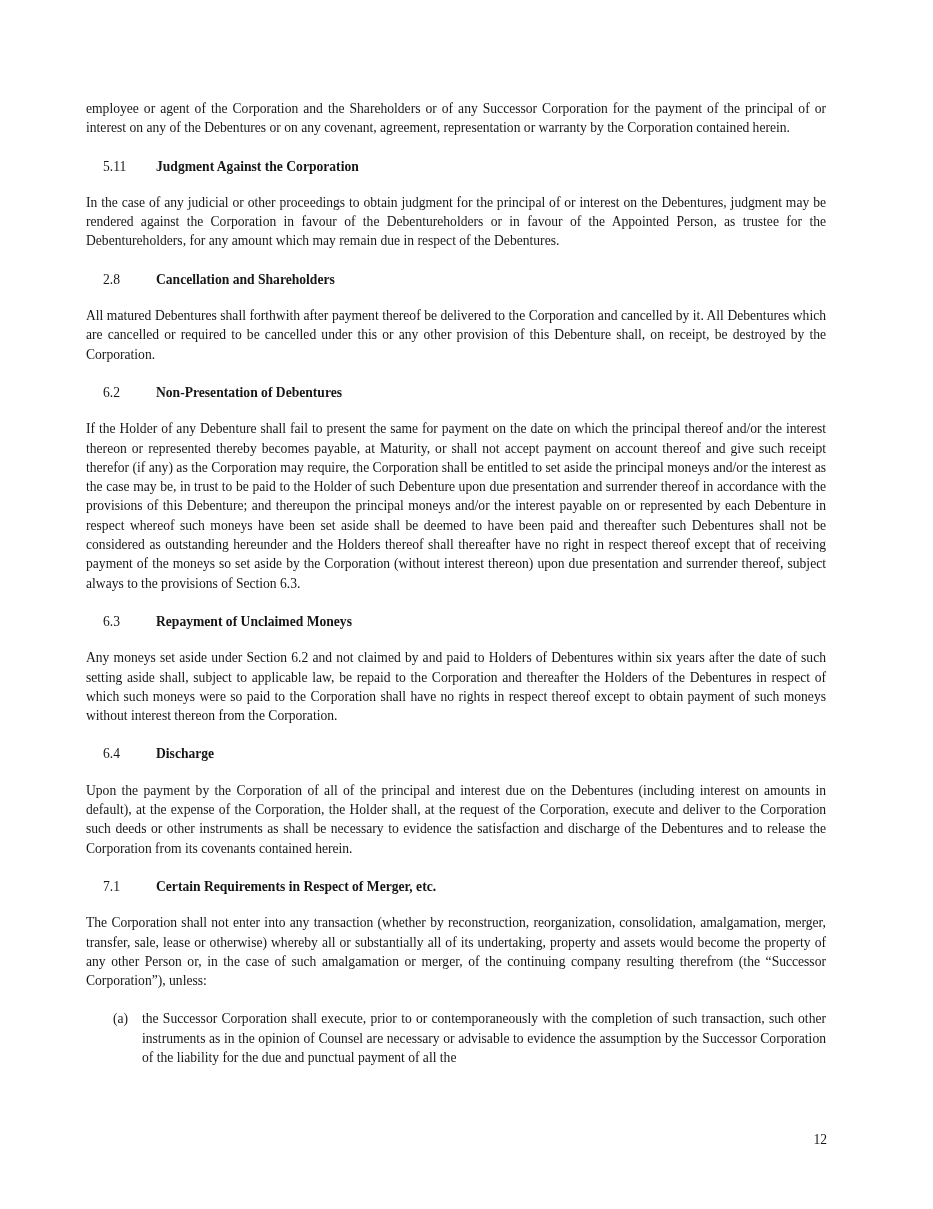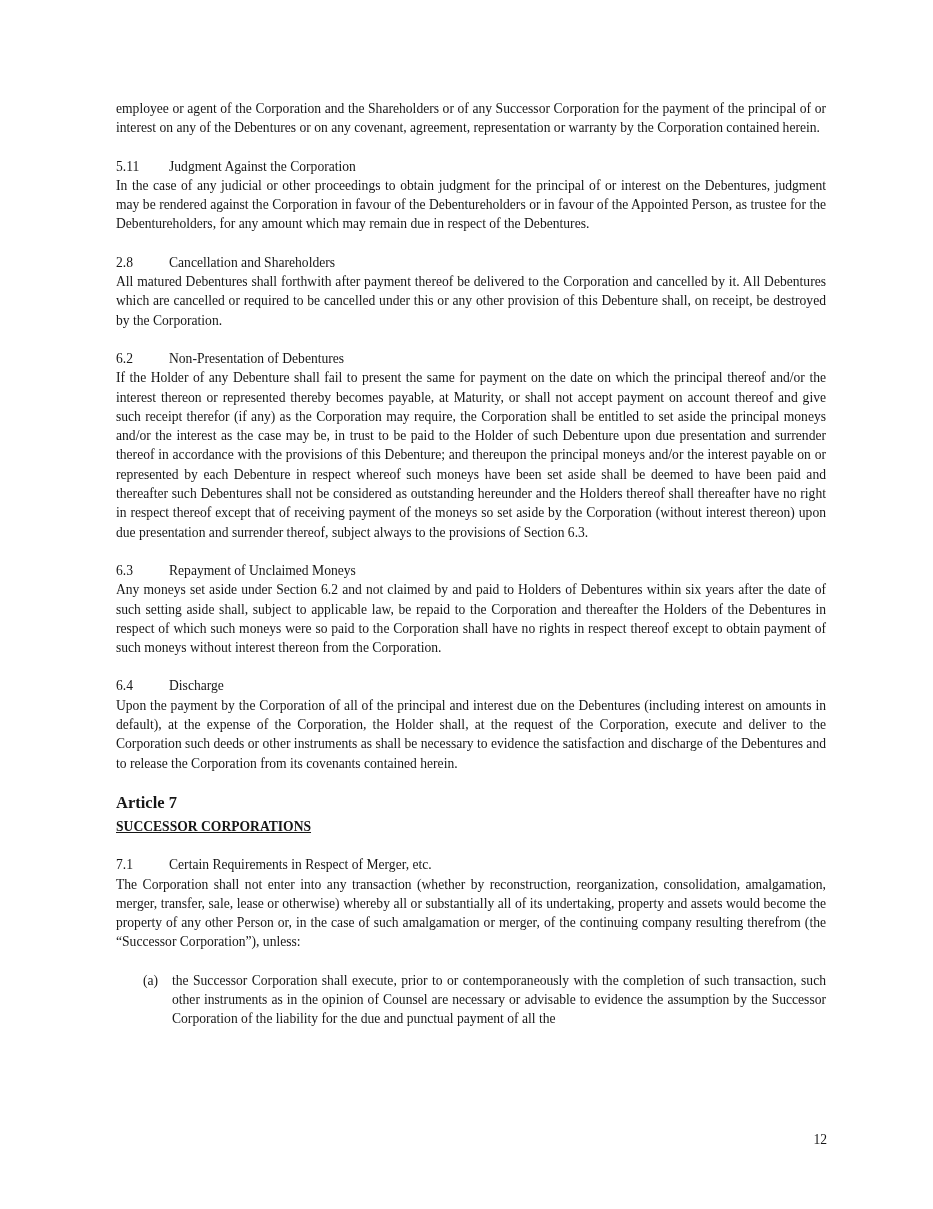--- a/index.html
+++ b/index.html
@@ -5,42 +5,42 @@
   html, body {
     margin: 0;
     padding: 0;
     background: #ffffff;
   }
   .page {
     position: relative;
     width: 933px;
     height: 1209px;
     box-sizing: border-box;
-    padding: 99px 107px 0 116px;
+    padding: 99px 107px 0 86px;
     font-family: "Liberation Serif", serif;
     font-size: 13.6px;
     line-height: 19.3px;
     color: #161616;
     background: #ffffff;
     overflow: hidden;
   }
   .para {
     margin: 0 0 19px 0;
     text-align: justify;
   }
   .section-heading {
     display: flex;
-    margin: 0;
+    margin: 17px;
   }
   .sec-num {
     flex: 0 0 53px;
     font-weight: normal;
   }
   .sec-title {
-    font-weight: normal;
+    font-weight: bold;
     text-align: right;
   }
   .article {
     margin: 14px 0 19px 0;
   }
   .article-title {
     font-size: 16.5px;
     font-weight: bold;
     line-height: 22px;
   }
@@ -100,24 +100,20 @@
     <span class="sec-title">Repayment of Unclaimed Moneys</span>
   </div>
   <p class="para">Any moneys set aside under Section 6.2 and not claimed by and paid to Holders of Debentures within six years after the date of such setting aside shall, subject to applicable law, be repaid to the Corporation and thereafter the Holders of the Debentures in respect of which such moneys were so paid to the Corporation shall have no rights in respect thereof except to obtain payment of such moneys without interest thereon from the Corporation.</p>
 
   <div class="section-heading">
     <span class="sec-num">6.4</span>
     <span class="sec-title">Discharge</span>
   </div>
   <p class="para">Upon the payment by the Corporation of all of the principal and interest due on the Debentures (including interest on amounts in default), at the expense of the Corporation, the Holder shall, at the request of the Corporation, execute and deliver to the Corporation such deeds or other instruments as shall be necessary to evidence the satisfaction and discharge of the Debentures and to release the Corporation from its covenants contained herein.</p>
 
-  <div class="article">
-    <div class="article-title">Article 7</div>
-    <div class="article-subtitle">SUCCESSOR CORPORATIONS</div>
-  </div>
 
   <div class="section-heading">
     <span class="sec-num">7.1</span>
     <span class="sec-title">Certain Requirements in Respect of Merger, etc.</span>
   </div>
   <p class="para"><span>The Corporation shall not enter into any transaction (whether by reconstruction, reorganization, consolidation, amalgamation, merger, transfer, sale, lease or otherwise) whereby all or substantially all of its undertaking, property and assets would become the property of any other Person or, in the case of such amalgamation or merger, of the continuing company resulting therefrom (the “</span><span class="inline-bold">Successor Corporation</span><span>”), unless:</span></p>
 
   <div class="list-item">
     <span class="item-label">(a)</span>
     <span class="item-body">the Successor Corporation shall execute, prior to or contemporaneously with the completion of such transaction, such other instruments as in the opinion of Counsel are necessary or advisable to evidence the assumption by the Successor Corporation of the liability for the due and punctual payment of all the</span>

